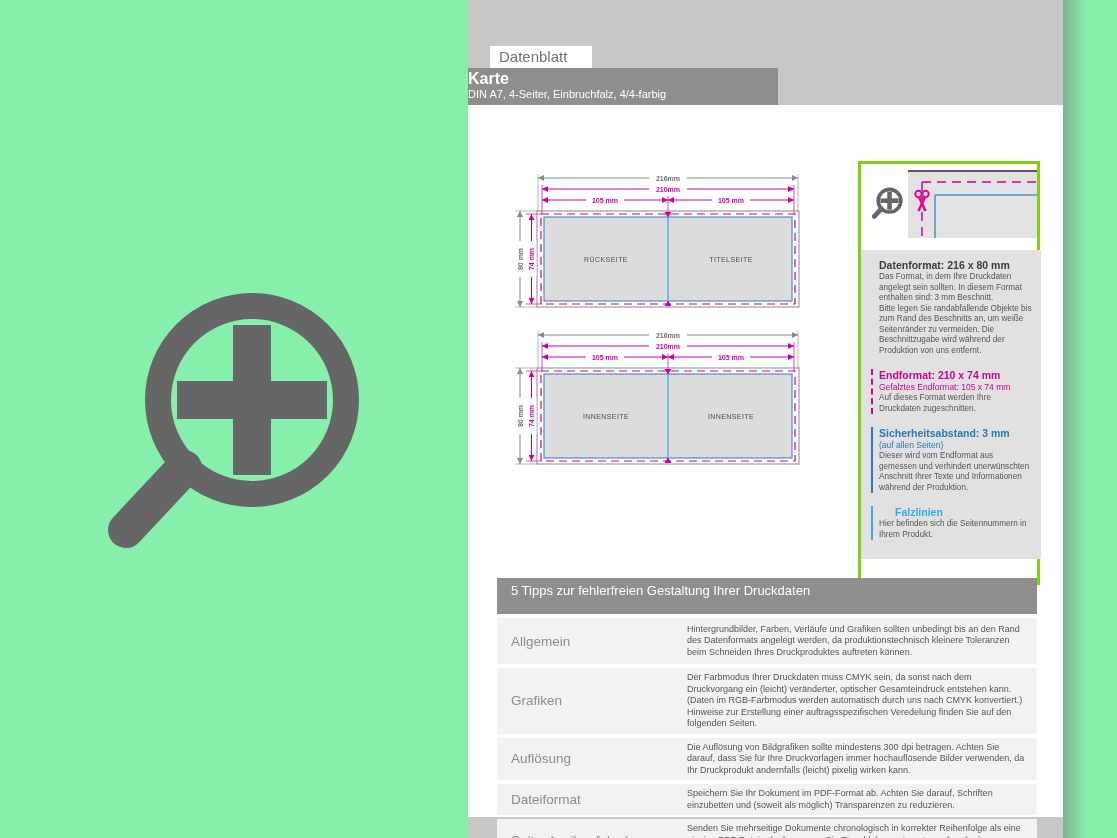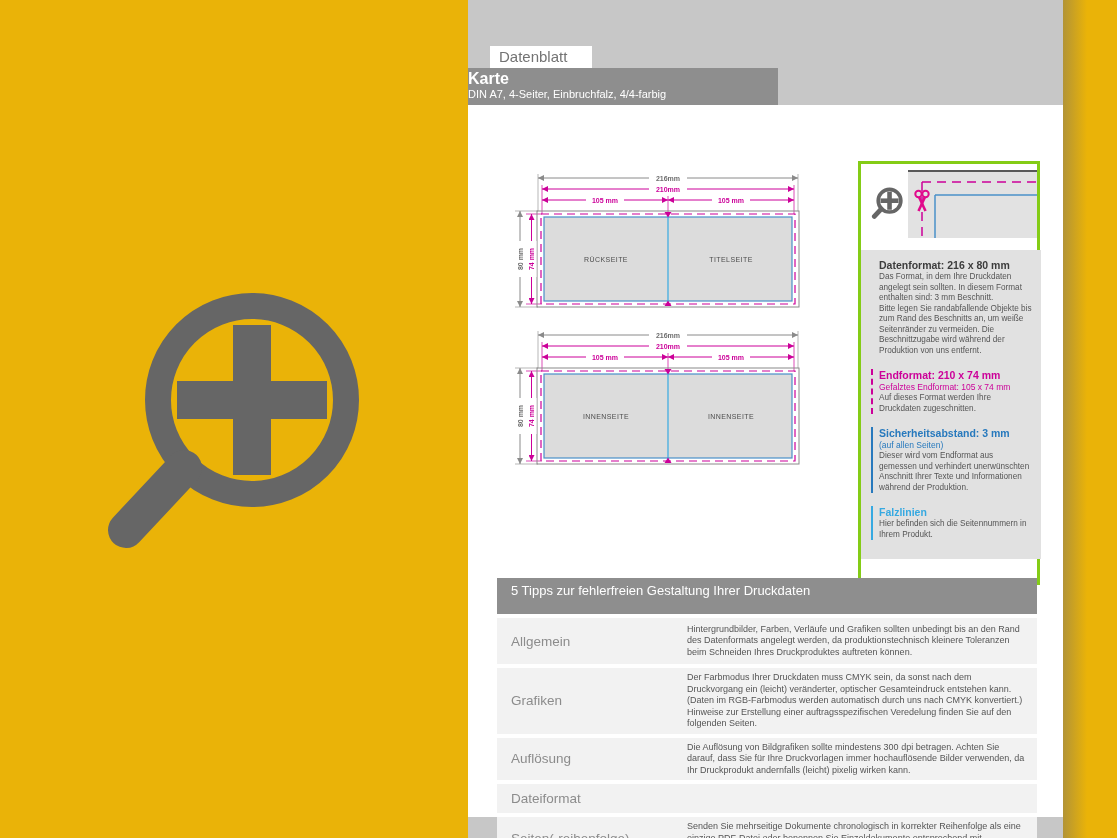--- a/index.html
+++ b/index.html
@@ -1,17 +1,17 @@
 <!DOCTYPE html>
 <html><head>
 <meta charset="utf-8">
 <style>
   * { margin:0; padding:0; box-sizing:border-box; }
   body { font-family:"Liberation Sans", sans-serif; background:#fff; }
-  #stage { position:relative; width:1117px; height:838px; background:#eab308; overflow:hidden; }
+  #stage { position:relative; width:1117px; height:838px; background:#86efac; overflow:hidden; }
 
   
   .big-zoom { position:absolute; left:100px; top:278px; }
 
   
   .sheet { position:absolute; left:468px; top:0; width:595px; height:838px; background:#fff; }
   .sheet-shadow { position:absolute; left:1063px; top:0; width:24px; height:838px;
     background:linear-gradient(to right, rgba(110,110,110,.45), rgba(255,255,255,0)); }
 
   .band-top { position:absolute; left:0; top:0; width:595px; height:105px; background:#c7c7c7; }
@@ -43,21 +43,21 @@
   .sec h3 { font-size:10.5px; font-weight:700; line-height:12px; margin-bottom:1px; }
   .sec .sub { font-size:8.5px; font-weight:400; line-height:10px; margin-bottom:1px; }
   .sec p { font-size:8.2px; color:#555; line-height:10.5px; }
   .sec p + p { }
   .sec.s1 h3 { color:#3c3c3c; }
   .sec.s2 { border-left:2px dashed #cc0099; }
   .sec.s2 h3, .sec.s2 .sub { color:#cc0099; }
   .sec.s3 { border-left:2px solid #2779bd; }
   .sec.s3 h3, .sec.s3 .sub { color:#2779bd; }
   .sec.s4 { border-left:2px solid #36a9e1; }
-  .sec.s4 h3 { color:#36a9e1; }
+  .sec.s4 h3 { color:#36a9e1;margin-left:16px; }
 
   
   .tips { position:absolute; left:29px; top:578px; width:540px; }
   .tips-header { height:36px; background:#8e8e8e; color:#fff; font-size:13px; line-height:26px;
     padding-left:14px; margin-bottom:4px; }
   .tip-row { display:grid; grid-template-columns:176px 1fr; align-items:center;
     background:#f2f2f2; margin-bottom:4px; padding:4px 10px 4px 14px; }
   .tip-row .lbl { font-size:13.5px; color:#8c8c8c; }
   .tip-row .txt { font-size:9px; color:#555; line-height:11.5px; }
   .r1 { min-height:46px; } .r2 { min-height:49px; } .r3 { min-height:39px; }
@@ -242,20 +242,21 @@
       <div class="tip-row r2">
         <div class="lbl">Grafiken</div>
         <div class="txt">Der Farbmodus Ihrer Druckdaten muss CMYK sein, da sonst nach dem Druckvorgang ein (leicht) veränderter, optischer Gesamteindruck entstehen kann. (Daten im RGB-Farbmodus werden automatisch durch uns nach CMYK konvertiert.) Hinweise zur Erstellung einer auftragsspezifischen Veredelung finden Sie auf den folgenden Seiten.</div>
       </div>
       <div class="tip-row r3">
         <div class="lbl">Auflösung</div>
         <div class="txt">Die Auflösung von Bildgrafiken sollte mindestens 300 dpi betragen. Achten Sie darauf, dass Sie für Ihre Druckvorlagen immer hochauflösende Bilder verwenden, da Ihr Druckprodukt andernfalls (leicht) pixelig wirken kann.</div>
       </div>
       <div class="tip-row r4">
         <div class="lbl">Dateiformat</div>
+        <div class="txt">Speichern Sie Ihr Dokument im PDF-Format ab. Achten Sie darauf, Schriften einzubetten und (soweit als möglich) Transparenzen zu reduzieren.</div>
       </div>
       <div class="tip-row r5">
         <div class="lbl">Seiten(-reihenfolge)</div>
         <div class="txt">Senden Sie mehrseitige Dokumente chronologisch in korrekter Reihenfolge als eine einzige PDF-Datei oder benennen Sie Einzeldokumente entsprechend mit fortlaufenden Seitennummern.</div>
       </div>
     </div>
   </div>
 
   <div class="sheet-shadow"></div>
 </div>

